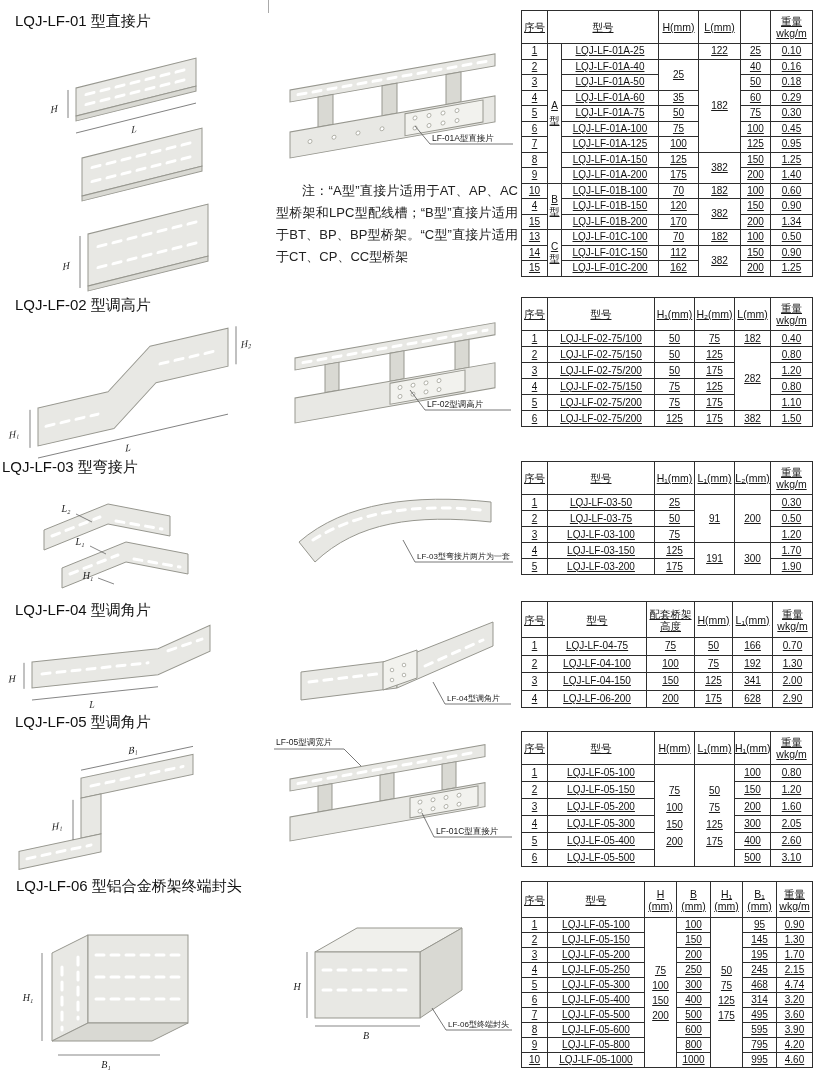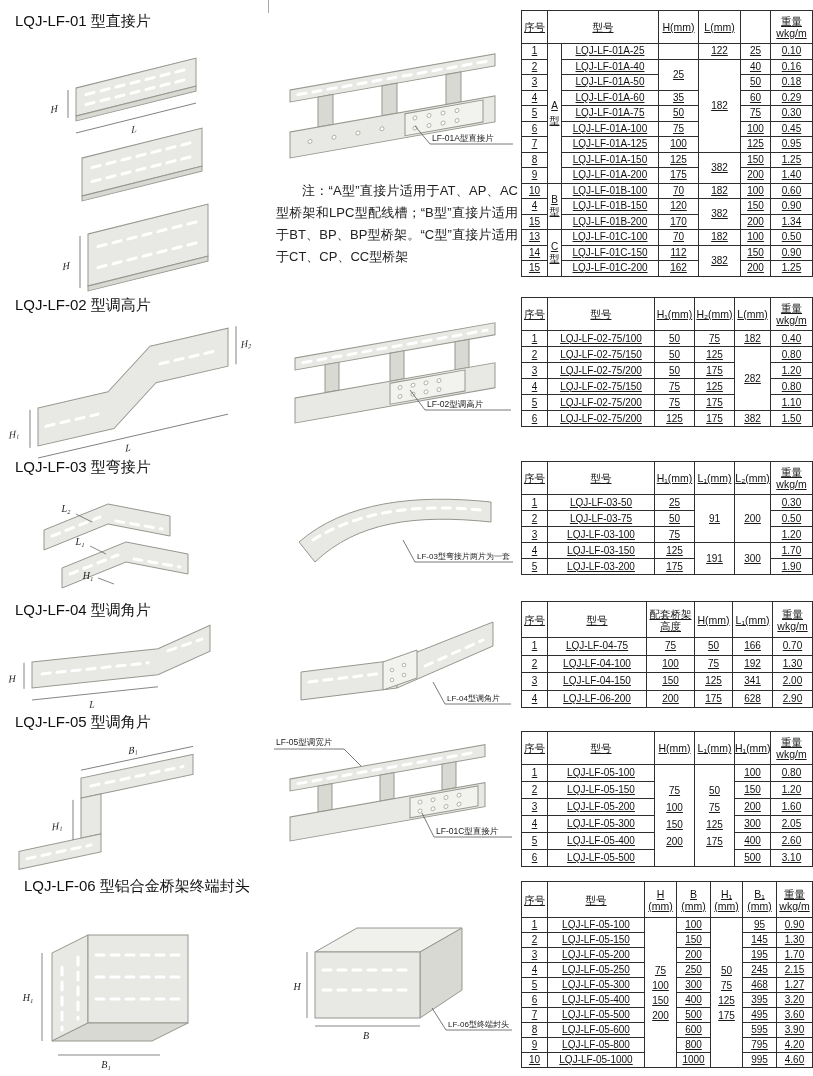--- a/index.html
+++ b/index.html
@@ -30,24 +30,24 @@
   table.spec{border:1.5px solid #222;}
 </style>
 </head>
 <body>
 
 <div id="page">
   <div class="crop-mark"></div>
 
   <div class="sec-title" style="left:15px;top:12px">LQJ-LF-01 型直接片</div>
   <div class="sec-title" style="left:15px;top:296px">LQJ-LF-02 型调高片</div>
-  <div class="sec-title" style="left:15px;top:458px">LQJ-LF-03 型弯接片</div>
+  <div class="sec-title" style="left:2px;top:458px">LQJ-LF-03 型弯接片</div>
   <div class="sec-title" style="left:15px;top:601px">LQJ-LF-04 型调角片</div>
   <div class="sec-title" style="left:15px;top:713px">LQJ-LF-05 型调角片</div>
-  <div class="sec-title" style="left:24px;top:877px">LQJ-LF-06 型铝合金桥架终端封头</div>
+  <div class="sec-title" style="left:16px;top:877px">LQJ-LF-06 型铝合金桥架终端封头</div>
 
   <div class="note">注：“A型”直接片适用于AT、AP、AC型桥架和LPC型配线槽；“B型”直接片适用于BT、BP、BP型桥架。“C型”直接片适用于CT、CP、CC型桥架</div>
 
   <svg class="drawing" style="left:10px;top:34px" width="250" height="260">
     <g transform="translate(66,54) skewY(-14)">
       <rect class="plate" width="120" height="28"></rect>
         <rect class="shade" y="28" width="120" height="5"></rect>
       <line class="slot" x1="10" y1="9" x2="110" y2="9"></line>
         <line class="slot" x1="10" y1="19" x2="110" y2="19"></line>
       <line class="dim" x1="-8" y1="0" x2="-8" y2="28"></line>
@@ -713,27 +713,27 @@
             <td>LQJ-LF-05-250</td>
             <td>250</td>
             <td>245</td>
             <td>2.15</td>
           </tr>
           <tr style="height: 15px;">
             <td>5</td>
             <td>LQJ-LF-05-300</td>
             <td>300</td>
             <td>468</td>
-            <td>1.27</td>
+            <td>4.74</td>
           </tr>
           <tr style="height: 15px;">
             <td>6</td>
             <td>LQJ-LF-05-400</td>
             <td>400</td>
-            <td>395</td>
+            <td>314</td>
             <td>3.20</td>
           </tr>
           <tr style="height: 15px;">
             <td>7</td>
             <td>LQJ-LF-05-500</td>
             <td>500</td>
             <td>495</td>
             <td>3.60</td>
           </tr>
           <tr style="height: 15px;">

